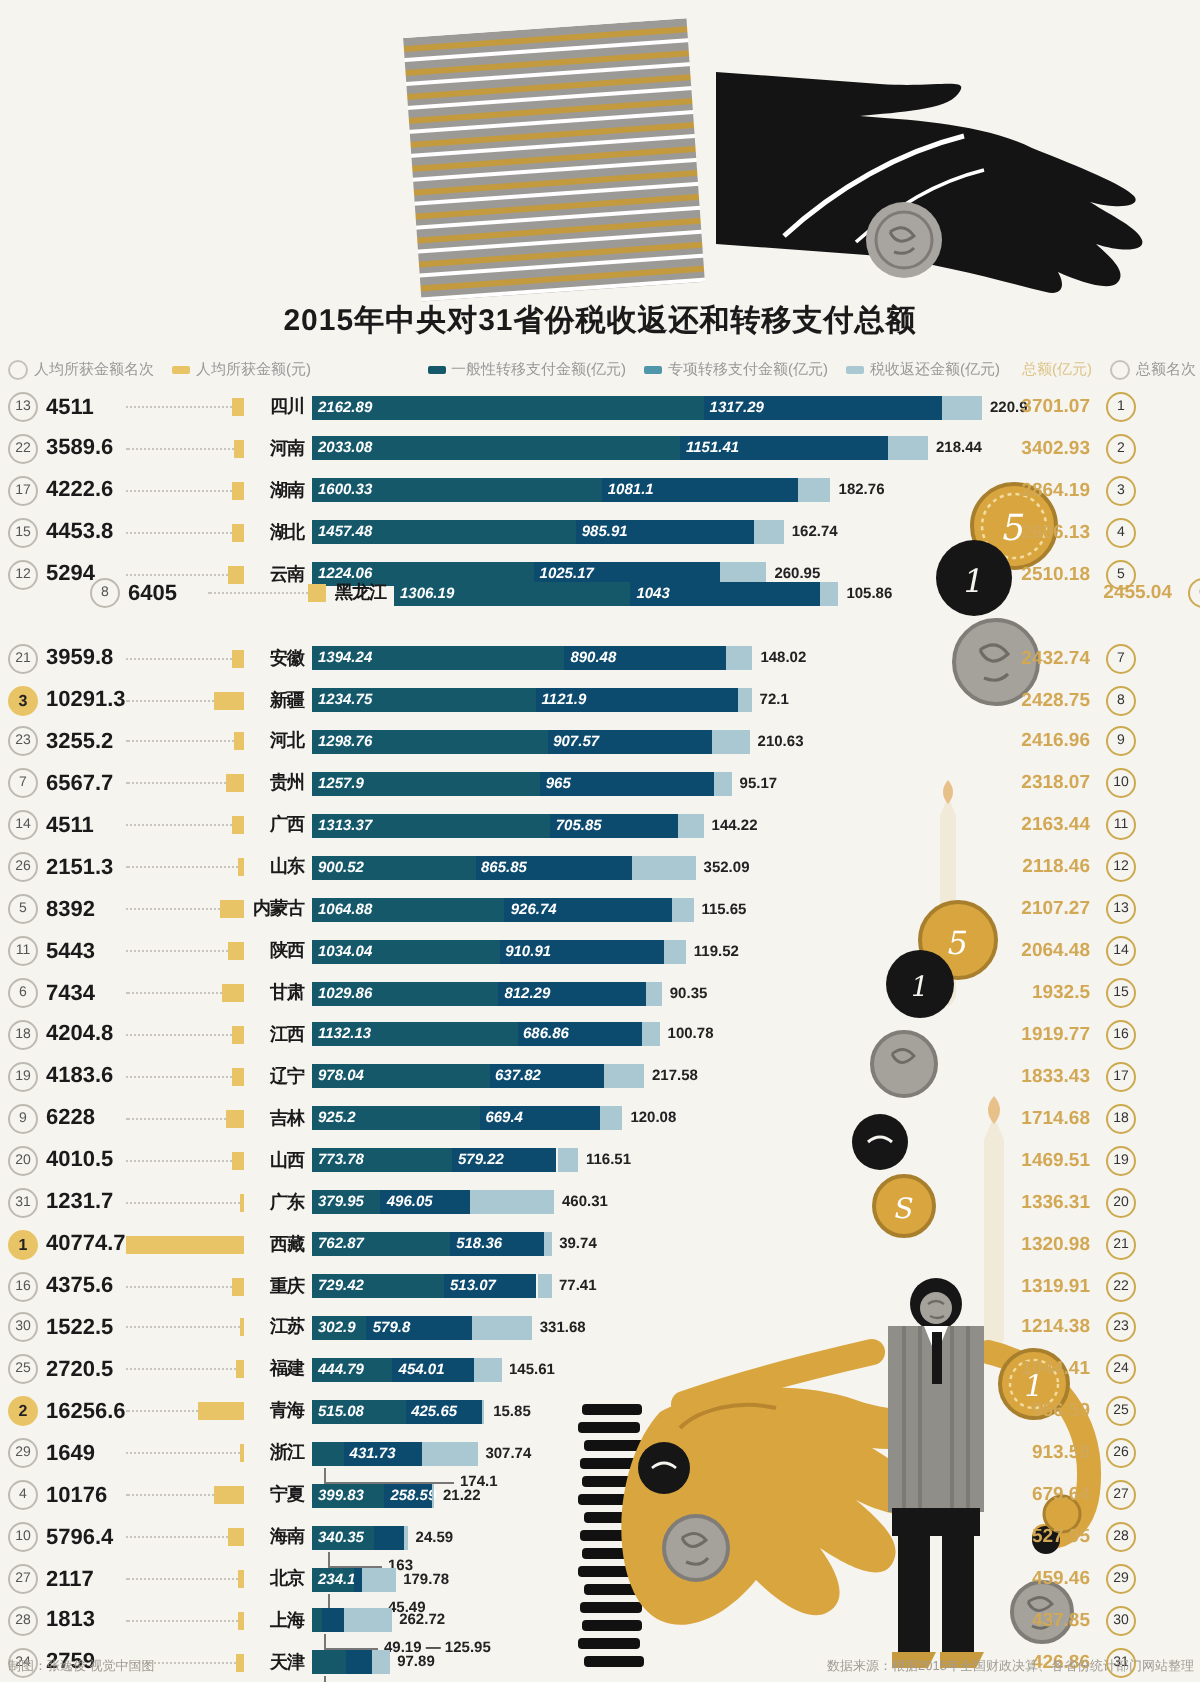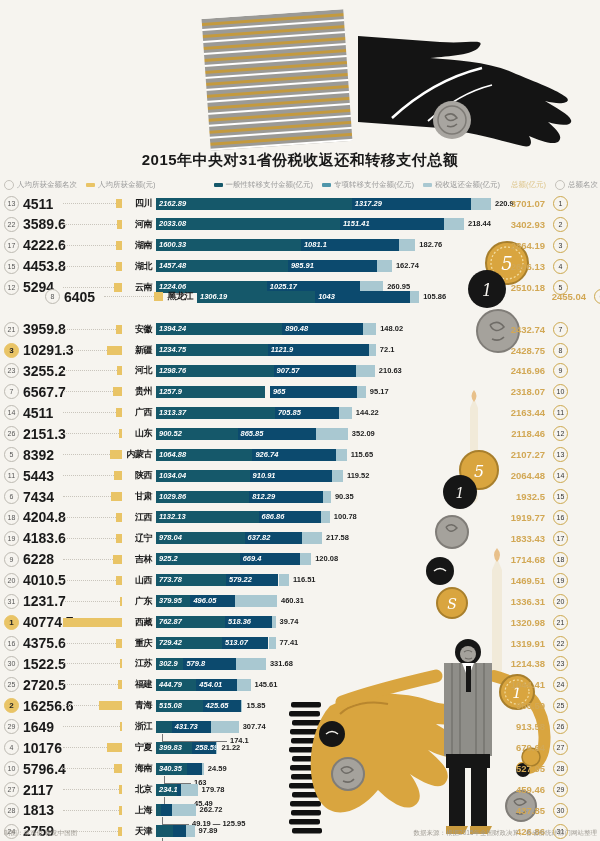--- a/index.html
+++ b/index.html
@@ -19,21 +19,21 @@
   .sw.dash.s2{background:#4f96aa;}
   .sw.dash.s3{background:#a9c8d1;}
   .lg.gold{color:#ddc489;margin-left:2px;}
   .spacer{flex:1;}
   #rows{position:absolute;top:193px;left:0;width:600px;height:650px;z-index:2;}
   .row{position:absolute;left:0;width:600px;height:21px;display:flex;align-items:center;}
   .pcrank{width:13px;height:13px;margin-left:4px;border:1px solid #bdbab2;border-radius:50%;
           font-size:7px;color:#555;display:flex;align-items:center;justify-content:center;
           flex:0 0 auto;background:#f6f4ef;}
   .pcrank.hl{background:#e9c466;border-color:#e9c466;color:#222;font-weight:bold;font-size:8px;}
-  .pcval{width:40px;margin-left:4px;font-size:14px;font-weight:bold;flex:0 0 auto;white-space:nowrap;}
+  .pcval{width:40px;margin-left:4px;font-size:11px;font-weight:bold;flex:0 0 auto;white-space:nowrap;}
   .leader{width:59px;height:11px;display:flex;align-items:center;flex:0 0 auto;}
   .dots{flex:1;height:0;border-bottom:1px dotted #c9c5bc;}
   .ybar{height:9px;background:#e9c466;flex:0 0 auto;}
   .prov{width:30px;margin-right:4px;text-align:right;font-size:9px;font-weight:bold;
         flex:0 0 auto;white-space:nowrap;letter-spacing:-.5px;}
   .track{position:relative;width:335px;height:12px;flex:0 0 auto;}
   .seg{position:absolute;top:0;height:12px;}
   .s1{background:#15586a;}
   .s2{background:#0c4a6e;}
   .s3{background:#a9c8d1;}
@@ -390,21 +390,21 @@
     </div>
     <div class="row" style="top: 188.37px;">
       <span class="pcrank">7</span>
       <span class="pcval">6567.7</span>
       <span class="leader">
         <i class="dots"></i>
         <i class="ybar" style="width: 9.5px;"></i>
       </span>
       <span class="prov">贵州</span>
       <span class="track">
-        <i class="seg s1" style="left: 0px; width: 109px;">
+        <i class="seg s1" style="left: 0px; width: 129px;">
           <b>1257.9</b>
         </i>
         <i class="seg s2" style="left: 113.9px; width: 87.3px;">
           <b>965</b>
         </i>
         <i class="seg s3" style="left: 201.2px; width: 8.6px;"></i>
         <b class="rlabel" style="left: 213.8px;">95.17</b>
       </span>
       <span class="total">2318.07</span>
       <span class="trank">10</span>

